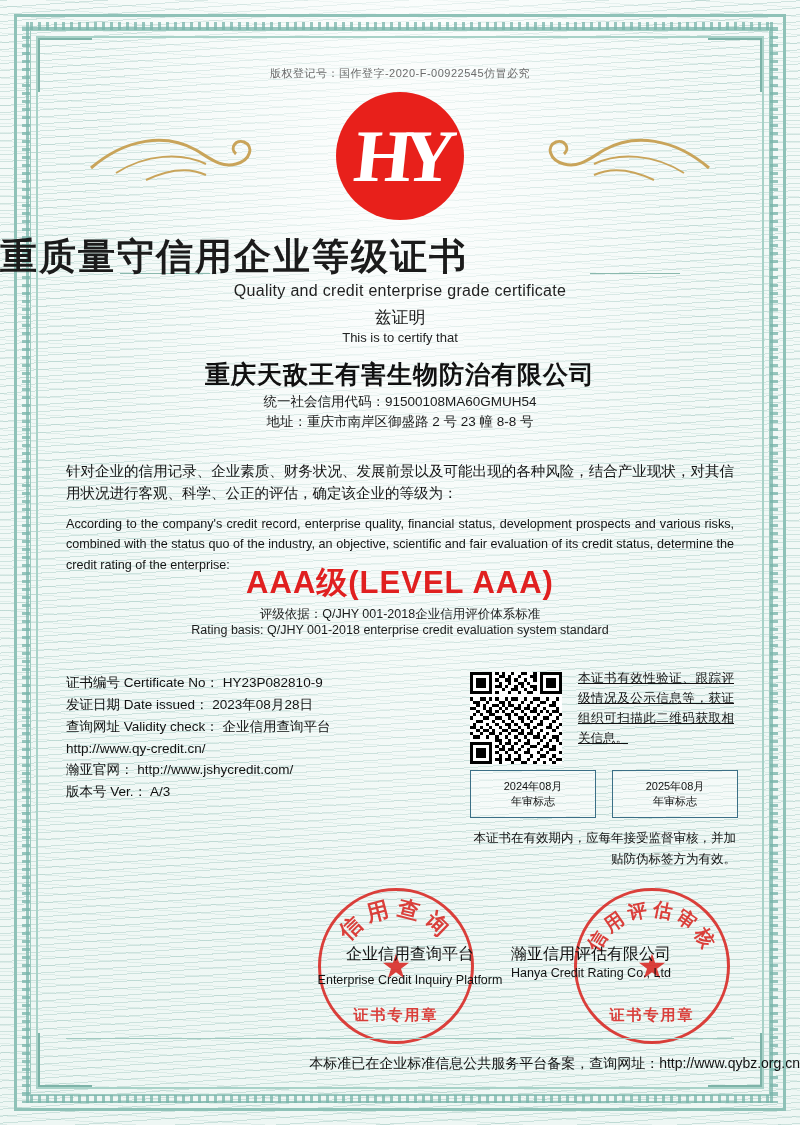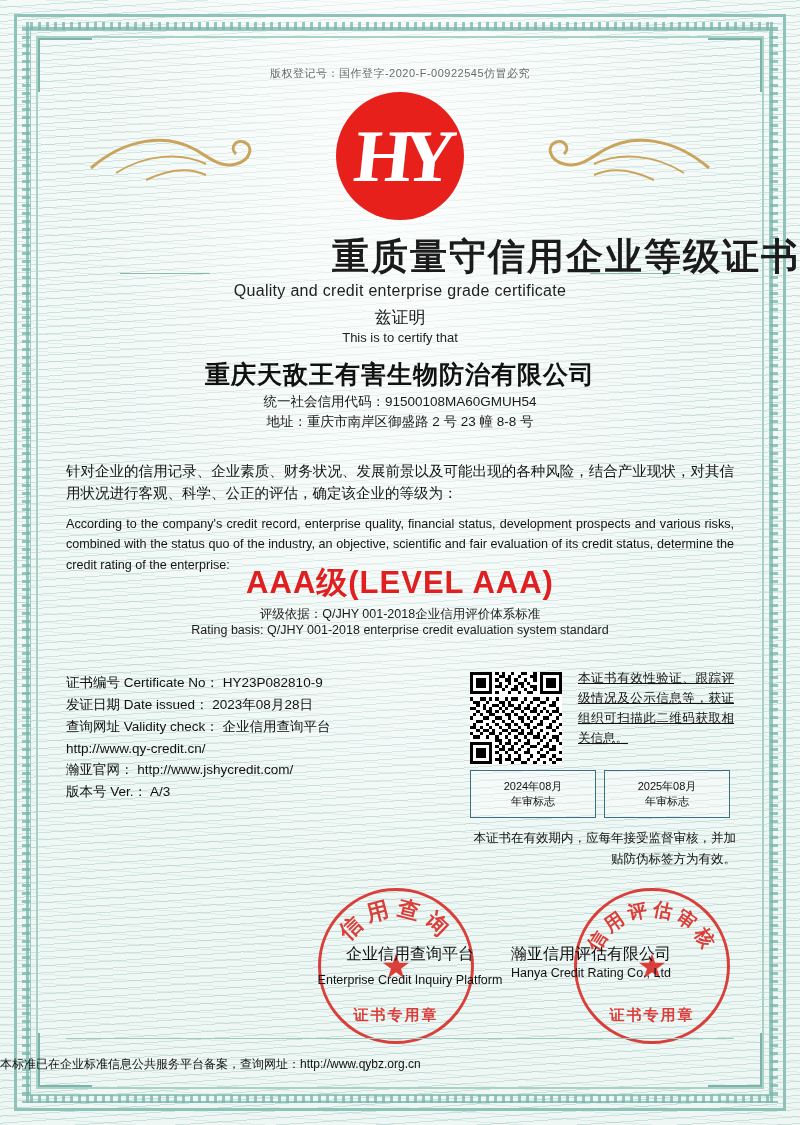--- a/index.html
+++ b/index.html
@@ -67,21 +67,21 @@
   .emblem .hy{
     color:#ffffff;font-size:74px;font-weight:bold;line-height:1;
     font-family:"Liberation Serif", serif;letter-spacing:-10px;
     transform:skewX(-6deg);
   }
   .flourish{position:absolute;top:36px;width:230px;height:62px;}
   .flourish.left{left:86px;}
   .flourish.right{right:86px;transform:scaleX(-1);}
 
   .title-cn{
-    position:absolute;top:232px;left:0;right:0;text-align:right;
+    position:absolute;top:232px;left:0;right:8px;text-align:left;
     font-size:37px;font-weight:bold;color:#1b1b1b;letter-spacing:2px;
     font-family:Liberation Serif, serif;
   }
   .title-en{
     position:absolute;top:282px;left:0;right:0;text-align:center;
     font-size:16px;color:#222;letter-spacing:.3px;
   }
   .rule{
     position:absolute;height:1px;background:#8ab9ae;top:273px;
   }
@@ -136,21 +136,21 @@
     font-size:12.5px;line-height:1.6;color:#111;text-align:justify;text-decoration:underline;
   }
 
   .stamp-boxes{position:absolute;top:770px;left:470px;width:266px;height:48px;}
   .sbox{
     position:absolute;top:0;width:124px;height:46px;border:1px solid #3b6f86;
     display:flex;flex-direction:column;align-items:center;justify-content:center;
     font-size:11px;color:#111;line-height:1.35;background:rgba(255,255,255,0.35);
   }
   .sbox.a{left:0;}
-  .sbox.b{left:134px;text-align:center;}
+  .sbox.b{left:142px;text-align:center;}
 
   .valid-note{
     position:absolute;top:828px;left:468px;width:268px;
     font-size:12.5px;line-height:1.65;color:#111;text-align:right;
   }
 
   
   .seal{
     position:absolute;width:150px;height:150px;border-radius:50%;
     border:3px solid #d8201b;
@@ -173,22 +173,22 @@
   .org{
     position:absolute;font-size:16px;color:#111;text-align:center;
   }
   .org-en{position:absolute;font-size:12.5px;color:#111;text-align:center;}
   .org.l{left:300px;top:944px;width:220px;}
   .org-en.l{left:300px;top:966px;width:220px;margin-top:7px;}
   .org.r{left:466px;top:944px;width:250px;}
   .org-en.r{left:466px;top:966px;width:250px;}
 
   .footer{
-    position:absolute;bottom:52px;left:0;right:0;text-align:left;
-    font-size:12px;color:#111;
+    position:absolute;bottom:52px;left:0;right:0;text-align:right;
+    font-size:14px;color:#111;
   }
   .footer-rule{
     position:absolute;bottom:86px;left:66px;right:66px;height:1px;background:#9fc9bf;
   }
 </style>
 </head>
 <body>
 
 <div id="cert">
 

